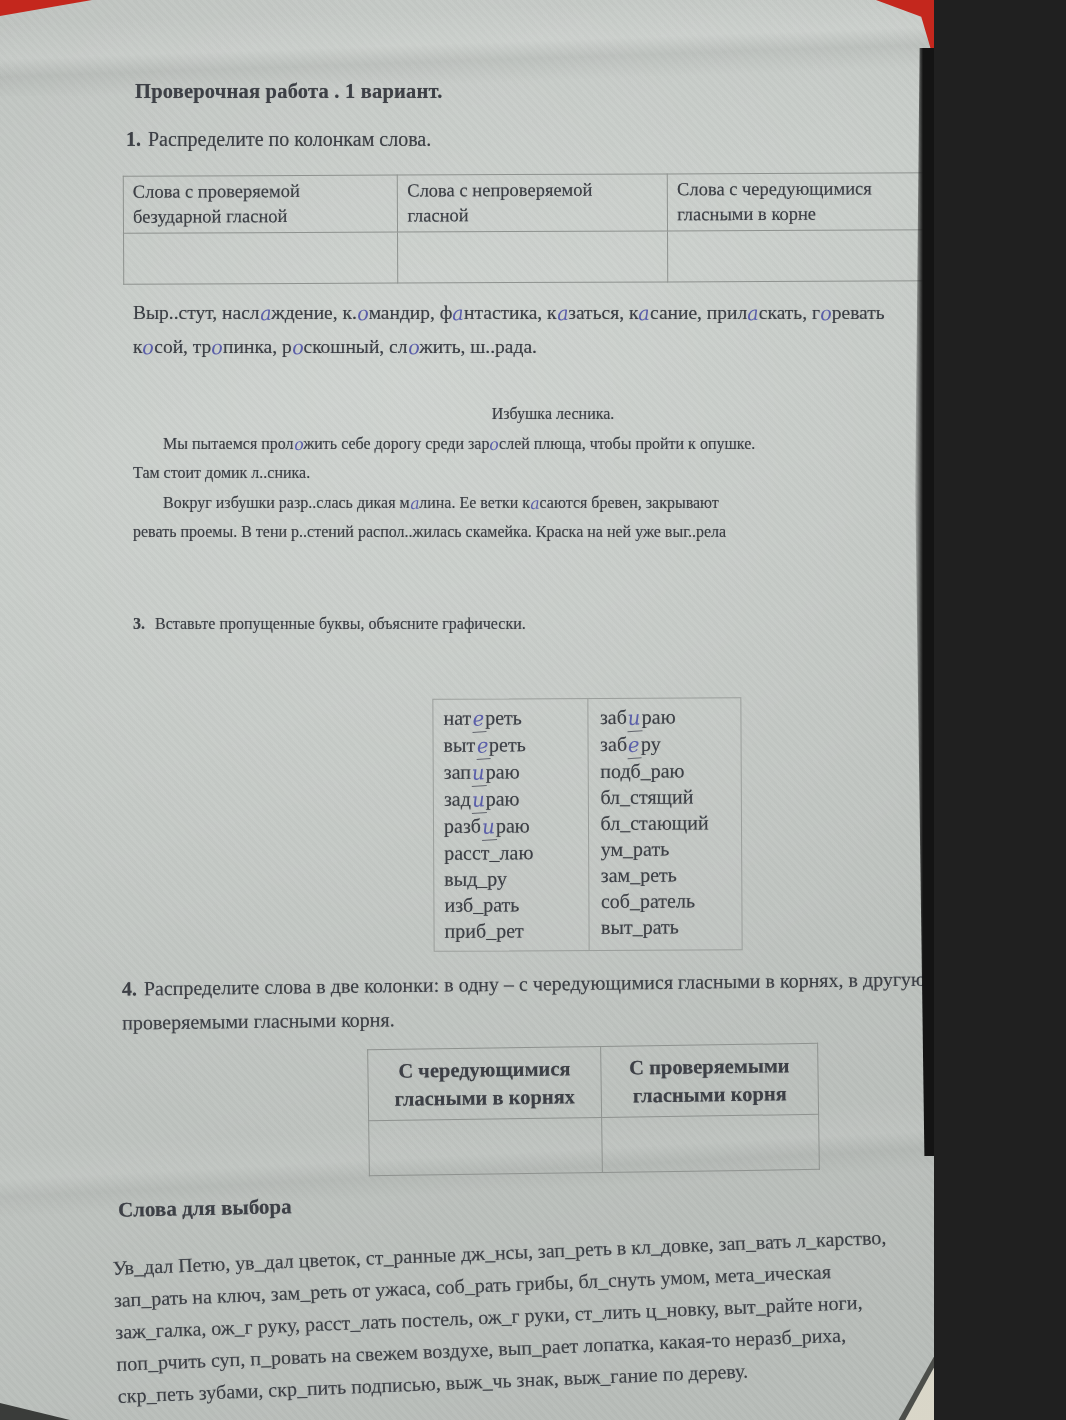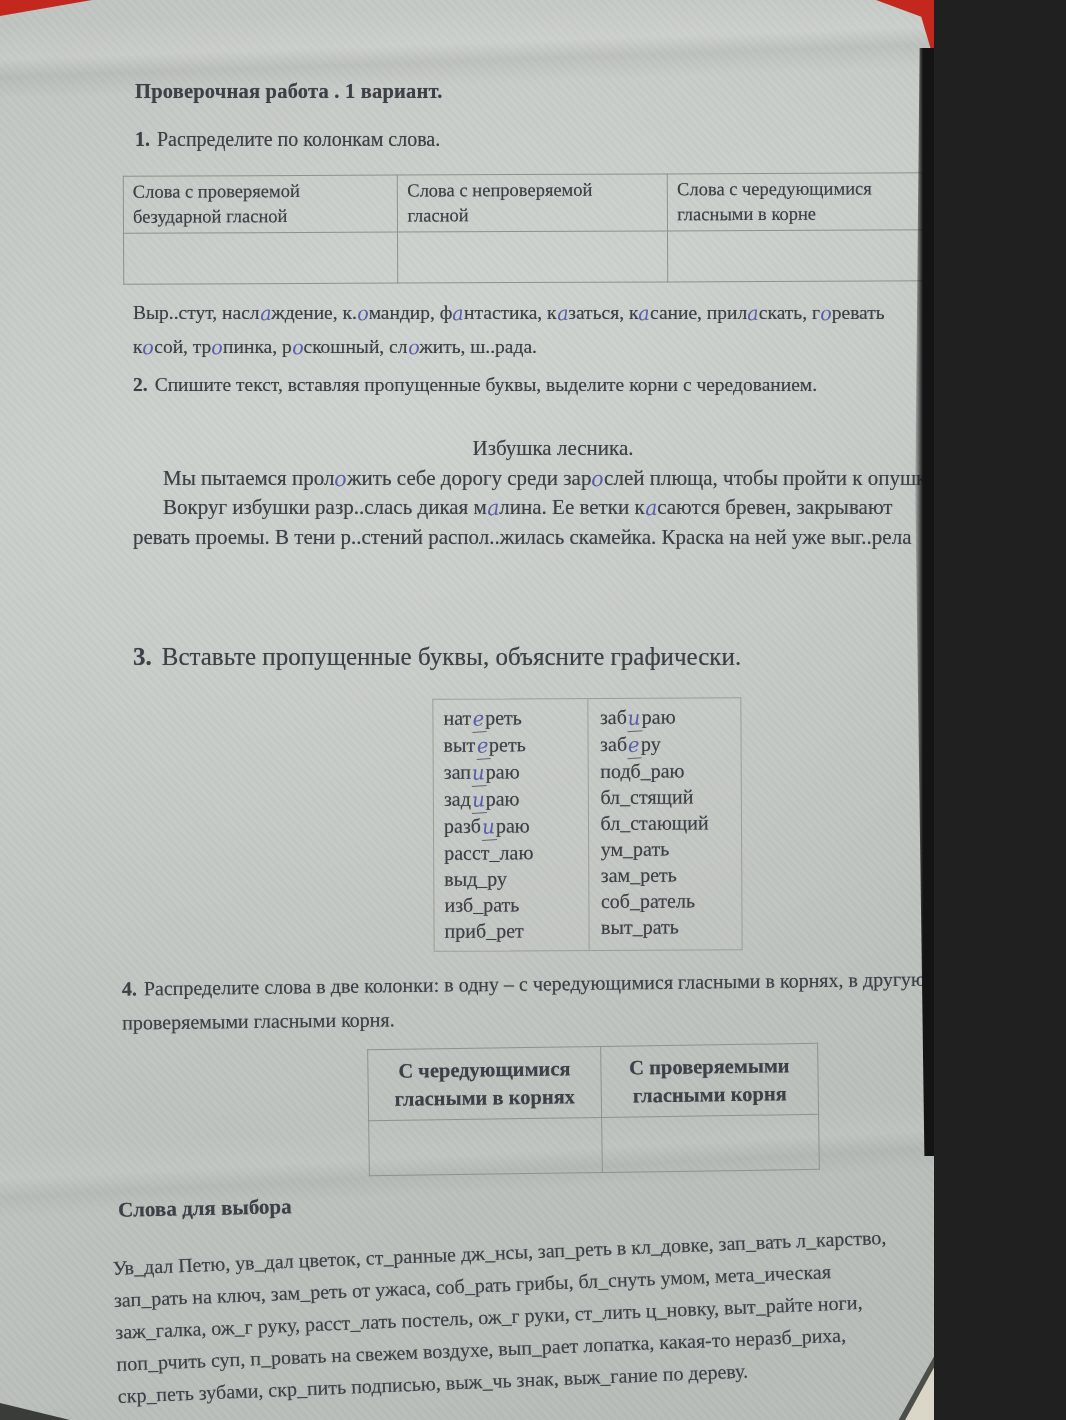--- a/index.html
+++ b/index.html
@@ -39,33 +39,33 @@
     clip-path:polygon(0 35%,0 100%,100% 100%);}
   
   .sheet{position:absolute;inset:0;text-shadow:0 0 0.7px rgba(64,66,72,0.55);}
   .abs{position:absolute;}
   .bold{font-weight:bold;}
   .num{font-weight:bold;margin-right:7px;}
   .nowrap{white-space:nowrap;}
   .hw{font-family:"DejaVu Serif",serif;font-style:italic;color:var(--handwriting);
     display:inline-block;transform:rotate(-4deg) translateY(1px);text-shadow:none;}
   .title{left:135px;top:80px;font-size:20.5px;font-weight:bold;letter-spacing:0.2px;margin:0;}
-  .t1head{left:135px;top:128px;font-size:20px;}
+  .t1head{left:126px;top:128px;font-size:20px;}
   table{border-collapse:collapse;}
   .t1{left:123px;top:174px;transform:rotate(-0.25deg);}
   .t1 td{border:1px solid var(--table_border);vertical-align:top;padding:3px 9px;
     font-size:18.5px;line-height:25px;}
   .t1 .c0{width:278px;} .t1 .c1{width:270px;} .t1 .c2{width:264px;}
   .t1 .empty td{height:44px;}
   .words1{left:133px;top:296px;font-size:19.5px;line-height:34px;}
   .t2head{left:133px;top:374px;font-size:19.5px;}
-  .t2text{left:133px;top:434px;width:880px;font-size:21px;line-height:29.5px;}
+  .t2text{left:133px;top:399px;width:880px;font-size:16px;line-height:29.5px;}
   .t2title{text-align:center;width:840px;}
   .ind{padding-left:30px;}
-  .t3head{left:133px;top:643px;font-size:25px;}
+  .t3head{left:133px;top:615px;font-size:16px;}
   .t3head .num{margin-right:10px;}
   .t3box{left:433px;top:698px;width:307px;display:flex;border:1px solid #9a9e9b;
     font-size:20px;line-height:26px;transform:rotate(-0.3deg);
     background:rgba(255,255,255,0.03);}
   .t3col{width:50%;padding:5px 0 7px 10px;box-sizing:border-box;}
   .t3col.right{border-left:1px solid #9a9e9b;padding-left:12px;}
   .t3box .hw{border-bottom:1.4px solid #63666e;padding:0 1px;}
   .t4head{left:122px;top:966px;width:906px;font-size:20px;line-height:34px;transform:rotate(-0.7deg);}
   .t4{left:368px;top:1046px;transform:rotate(-0.8deg);}
   .t4 td{border:1px solid var(--table_border);text-align:center;font-weight:bold;
@@ -103,26 +103,24 @@
           <td></td>
           <td></td>
         </tr>
       </tbody>
     </table>
     <div class="abs words1">
       <div class="nowrap">Выр..стут, насл<span class="hw">а</span>ждение, к.<span class="hw">о</span>мандир,  ф<span class="hw">а</span>нтастика, к<span class="hw">а</span>заться, к<span class="hw">а</span>сание, прил<span class="hw">а</span>скать, г<span class="hw">о</span>ревать</div>
       <div class="nowrap">к<span class="hw">о</span>сой,  тр<span class="hw">о</span>пинка, р<span class="hw">о</span>скошный, сл<span class="hw">о</span>жить, ш..рада.</div>
     </div>
 
-    <div class="abs t2head">
-      <span class="num">2.</span><span>Спишите текст, вставляя пропущенные буквы, выделите корни с чередованием.</span>
-    </div>
     <div class="abs t2text">
       <div class="t2title bold" style="font-weight:normal">Избушка лесника.</div>
       <div class="nowrap ind">Мы пытаемся прол<span class="hw">о</span>жить себе дорогу среди зар<span class="hw">о</span>слей плюща, чтобы пройти к опушке.</div>
+      <div class="nowrap">Там стоит домик л..сника.</div>
       <div class="nowrap ind">Вокруг избушки разр..слась дикая м<span class="hw">а</span>лина. Ее ветки к<span class="hw">а</span>саются бревен, закрывают</div>
       <div class="nowrap">ревать проемы. В тени р..стений распол..жилась скамейка. Краска на ней уже выг..рела</div>
     </div>
 
     <div class="abs t3head">
       <span class="num">3.</span><span>Вставьте пропущенные буквы, объясните графически.</span>
     </div>
     <div class="abs t3box">
       <div class="t3col">
         <div>нат<span class="hw">е</span>реть</div>

